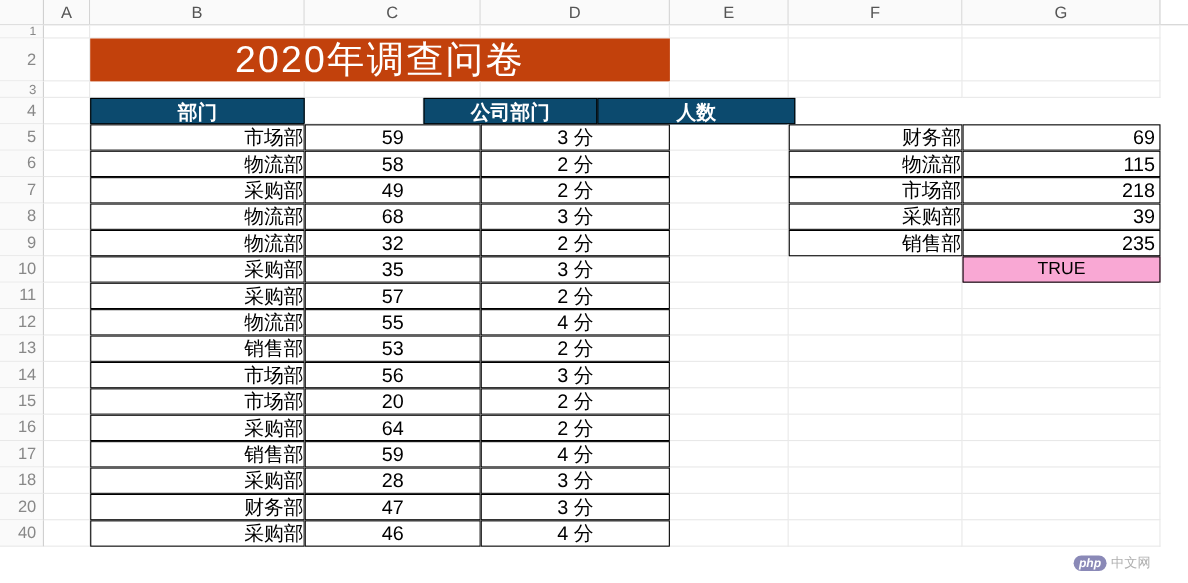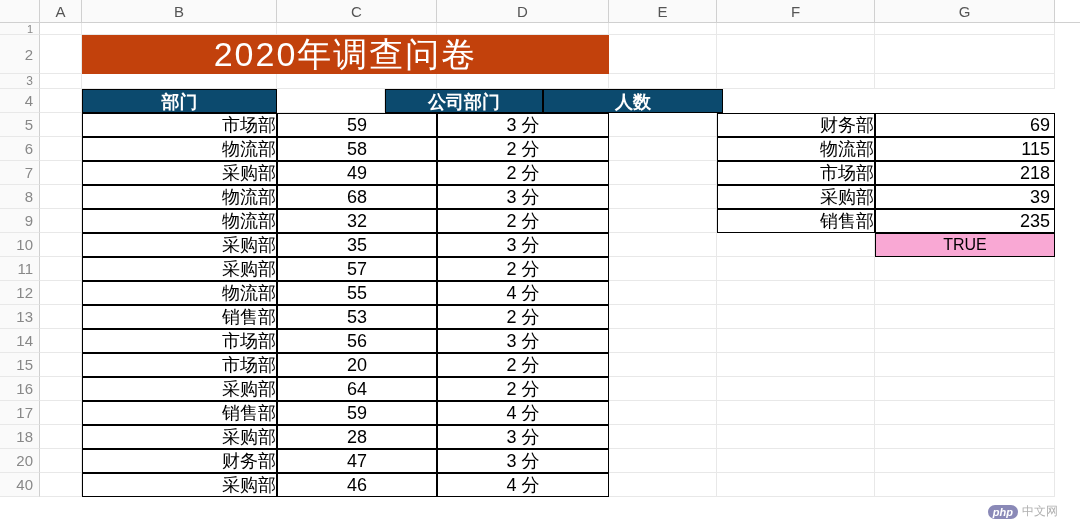--- a/index.html
+++ b/index.html
@@ -108,21 +108,21 @@
     .bcell.score { text-align: center; }
     .green {
       background: #f9a8d4;
       text-align: center;
       font-size: 16px;
       line-height: 22px;
     }
     
     .watermark {
       position: absolute;
-      right: 16px;
+      right: 28px;
       bottom: 8px;
       display: flex;
       align-items: center;
       gap: 4px;
       font-size: 12px;
       color: #b0b0b0;
       background: rgba(255,255,255,0.8);
       padding: 2px 6px;
       border-radius: 10px;
     }

